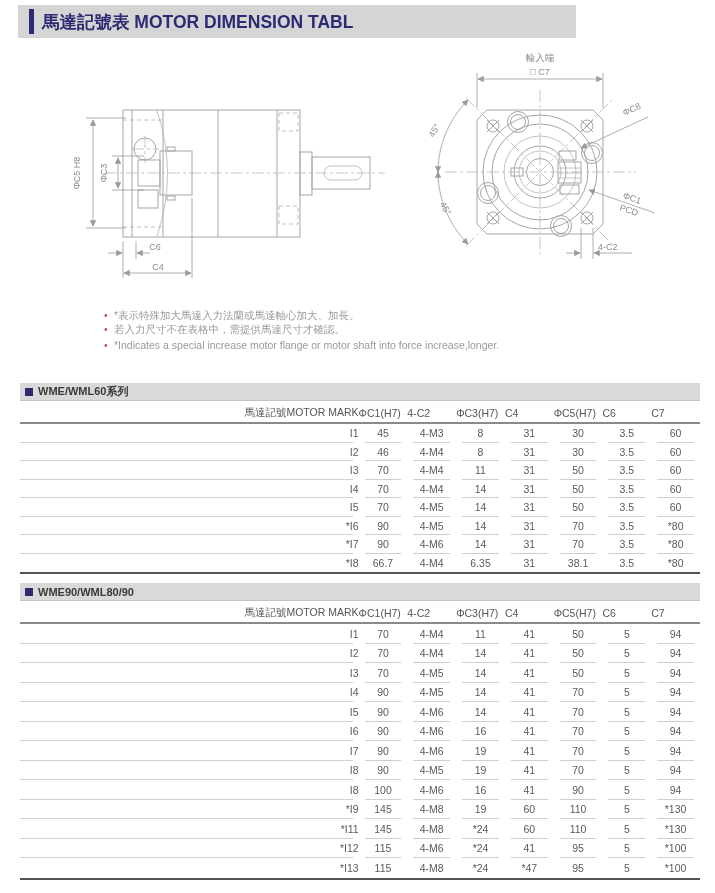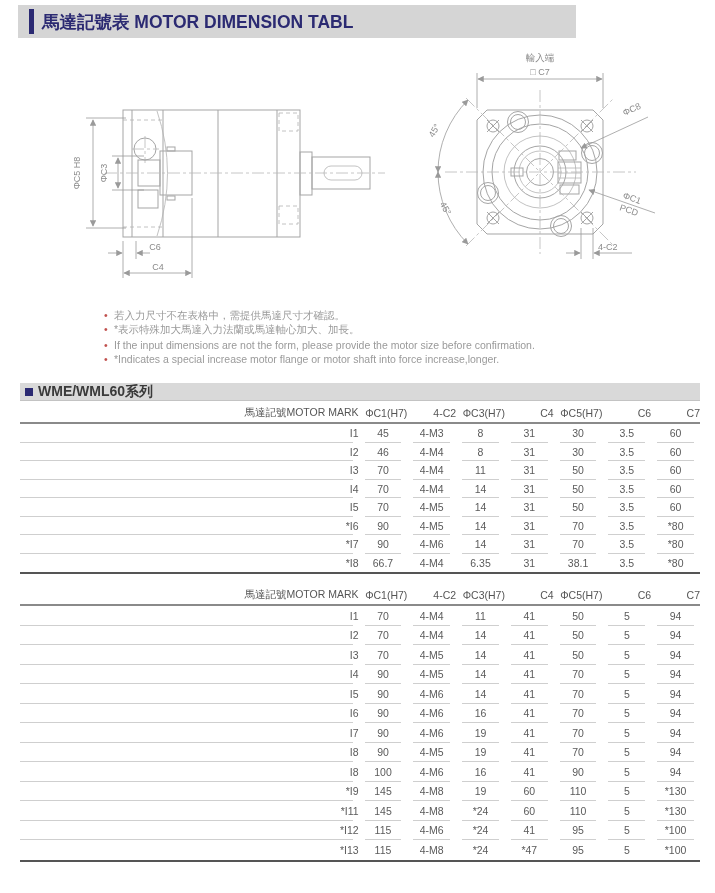--- a/index.html
+++ b/index.html
@@ -29,24 +29,24 @@
   .notes li::before{content:"•";position:absolute;left:0;color:#c0504d;}
   .notes li:nth-child(3){margin-top:3px;}
 
   
   .tbl-section{position:absolute;left:20px;width:680px;}
   #sec1{top:383px;}
   #sec2{top:583px;}
   .section-bar{height:17px;background:#d9d9d9;display:flex;align-items:center;
                padding-left:5px;border-bottom:1px solid #c3c3c3;}
   .section-sq{width:8px;height:8px;background:#2b2a72;margin-right:5px;}
-  .section-title{font-size:14px;font-weight:bold;color:#3a3a3a;}
+  .section-title{font-size:11px;font-weight:bold;color:#3a3a3a;}
   table{width:100%;border-collapse:collapse;table-layout:fixed;margin-top:2px;}
   th{font-weight:normal;font-size:10.5px;color:#555;border-bottom:2px solid #8a8a8a;
-     height:19px;padding:0;text-align:right;}
+     height:19px;padding:0;text-align:left;}
   th.col-mark{text-align:right;padding-left:2px;width:49.5%;}
   td{font-size:10.5px;color:#5a5a5a;text-align:center;padding:0;
      background-image:linear-gradient(#cfcfcf,#cfcfcf);background-repeat:no-repeat;
      background-position:50% 100%;background-size:calc(100% - 12px) 1px;}
   td.col-mark{text-align:right;padding-left:10px;background-position:0 100%;
               background-size:calc(100% - 6px) 1px;}
   #sec1 td{height:18.5px;}
   #sec2 td{height:19.5px;}
   tr.last-row td{background-image:none;border-bottom:2px solid #555;}
 </style>
@@ -184,23 +184,22 @@
       <text class="dimtxt" x="598" y="250" text-anchor="start">4-C2</text>
 
       <path class="dim" d="M 438 172 A 102 102 0 0 1 468 100" marker-start="url(#arr)" marker-end="url(#arr)"></path>
       <path class="dim" d="M 438 172 A 102 102 0 0 0 468 244" marker-start="url(#arr)" marker-end="url(#arr)"></path>
       <text class="dimtxt" x="437" y="132" text-anchor="middle" transform="rotate(-60 437 132)">45°</text>
       <text class="dimtxt" x="443" y="210" text-anchor="middle" transform="rotate(60 443 210)">45°</text>
     </g>
   </svg>
 
   <ul class="notes">
+      <li>*表示特殊加大馬達入力法蘭或馬達軸心加大、加長。</li>
       <li>若入力尺寸不在表格中，需提供馬達尺寸才確認。</li>
-      <li>*表示特殊加大馬達入力法蘭或馬達軸心加大、加長。</li>
-      <li>If the input dimensions are not the form, please provide the motor size before confirmation.</li>
       <li>*Indicates a special increase motor flange or motor shaft into force increase,longer.</li>
     </ul>
 
   <div class="tbl-section" id="sec1">
     <div class="section-bar">
       <span class="section-sq"></span>
       <span class="section-title">WME/WML60系列</span>
     </div>
     <table>
       <thead>
@@ -294,20 +293,24 @@
             <td>31</td>
             <td>38.1</td>
             <td>3.5</td>
             <td>*80</td>
           </tr>
         </tbody>
     </table>
   </div>
 
   <div class="tbl-section" id="sec2">
+    <div class="section-bar">
+      <span class="section-sq"></span>
+      <span class="section-title">WME90/WML80/90</span>
+    </div>
     <table>
       <thead>
           <tr>
             <th class="col-mark">馬達記號MOTOR MARK</th>
             <th>ΦC1(H7)</th>
             <th>4-C2</th>
             <th>ΦC3(H7)</th>
             <th>C4</th>
             <th>ΦC5(H7)</th>
             <th>C6</th>

